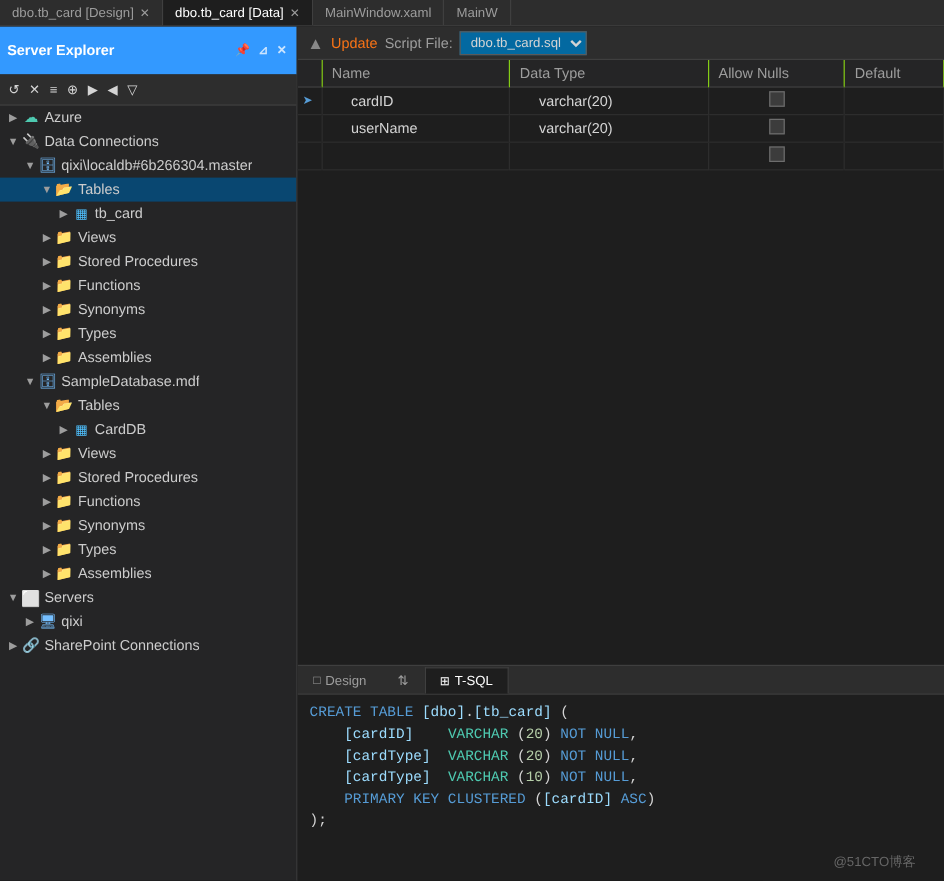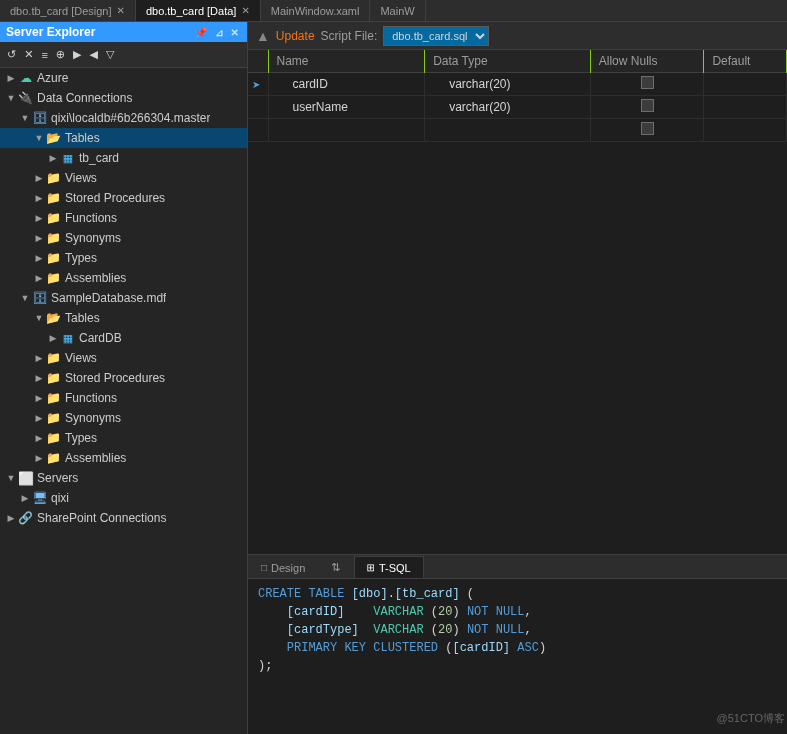--- a/index.html
+++ b/index.html
@@ -63,21 +63,21 @@
 
     .sidebar-header {
       background: #3399ff;
       color: #ffffff;
       padding: 3px 6px;
       font-size: 12px;
       font-weight: bold;
       display: flex;
       align-items: center;
       justify-content: space-between;
-      height: 20px;
+      height: 40px;
       flex-shrink: 0;
     }
     .sidebar-header-title {
       font-size: 12px;
     }
     .sidebar-header-icons {
       display: flex;
       gap: 3px;
     }
     .sidebar-header-icons span {
@@ -319,21 +319,21 @@
     .kw { color: #569cd6; }
     .fn { color: #4ec9b0; }
     .id { color: #9cdcfe; }
     .op { color: #d4d4d4; }
     .num { color: #b5cea8; }
 
     
     .watermark {
       position: fixed;
       bottom: 8px;
-      right: 2px;
+      right: 24px;
       color: #666;
       font-size: 11px;
     }
   </style>
 </head>
 <body>
 
 <div class="tab-bar">
   <div class="tab">
     <span>dbo.tb_card [Design]</span>
@@ -581,20 +581,21 @@
         </div>
         <div class="bottom-tab active">
           <span class="tab-icon">⊞</span>
           <span>T-SQL</span>
         </div>
       </div>
       <div class="sql-editor">
         <span class="sql-line"><span class="kw">CREATE TABLE</span> <span class="id">[dbo]</span>.<span class="id">[tb_card]</span> <span class="op">(</span></span>
         <span class="sql-line">&nbsp;&nbsp;&nbsp;&nbsp;<span class="id">[cardID]</span>&nbsp;&nbsp;&nbsp;&nbsp;<span class="fn">VARCHAR</span> <span class="op">(</span><span class="num">20</span><span class="op">)</span>  <span class="kw">NOT NULL</span>,</span>
         <span class="sql-line">&nbsp;&nbsp;&nbsp;&nbsp;<span class="id">[cardType]</span>&nbsp;&nbsp;<span class="fn">VARCHAR</span> <span class="op">(</span><span class="num">20</span><span class="op">)</span>  <span class="kw">NOT NULL</span>,</span>
+        <span class="sql-line">&nbsp;&nbsp;&nbsp;&nbsp;<span class="id">[cardType]</span>&nbsp;&nbsp;<span class="fn">VARCHAR</span> <span class="op">(</span><span class="num">10</span><span class="op">)</span>  <span class="kw">NOT NULL</span>,</span>
         <span class="sql-line">&nbsp;&nbsp;&nbsp;&nbsp;<span class="kw">PRIMARY KEY CLUSTERED</span> <span class="op">(</span><span class="id">[cardID]</span> <span class="kw">ASC</span><span class="op">)</span></span>
         <span class="sql-line"><span class="op">);</span></span>
       </div>
     </div>
 
   </div>
 </div>
 
 <div class="watermark">@51CTO博客</div>
 

